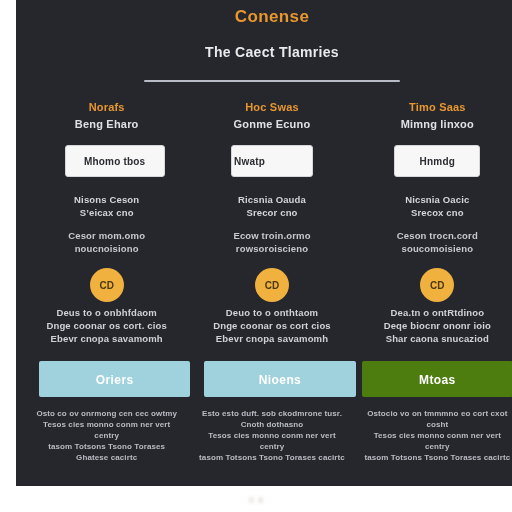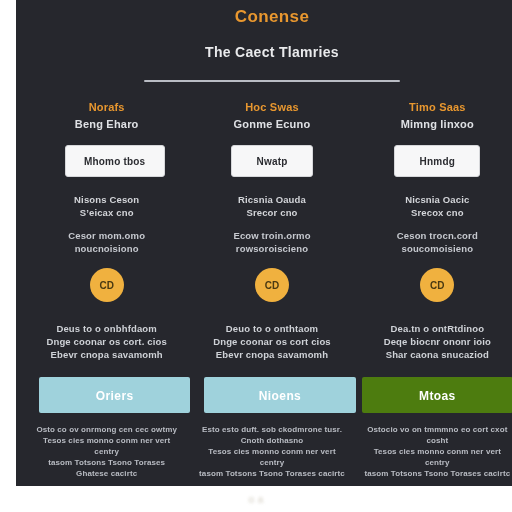--- a/index.html
+++ b/index.html
@@ -151,21 +151,21 @@
     font-size: 10px;
     font-weight: bold;
     display: flex;
     align-items: center;
     justify-content: center;
     filter: blur(0.3px);
     text-align: center;
   }
 
   .text-block.third {
-    margin-top: 20px;
+    margin-top: 4px;
   }
   .text-block.third .line {
     color: #cfd2d7;
   }
 
   
   .cta-wrap {
     margin-top: 16px;
   }
   .cta {
@@ -274,21 +274,21 @@
           <div class="line">tasom Totsons Tsono Torases Ghatese cacirtc</div>
         </div>
 
       </div>
 
       <div class="col">
         <div class="col-heading">Hoc Swas</div>
         <div class="col-subheading">Gonme Ecuno</div>
 
         <div class="field-wrap">
-          <input class="field w-mid" type="text" style="text-align: center;" value="Nwatp">
+          <input class="field w-mid" type="text" style="text-align: left;" value="Nwatp">
         </div>
 
         <div class="text-block">
           <div class="line">Ricsnia Oauda</div>
           <div class="line">Srecor cno</div>
         </div>
 
         <div class="text-block second">
           <div class="line">Ecow troin.ormo</div>
           <div class="line">rowsoroiscieno</div>

